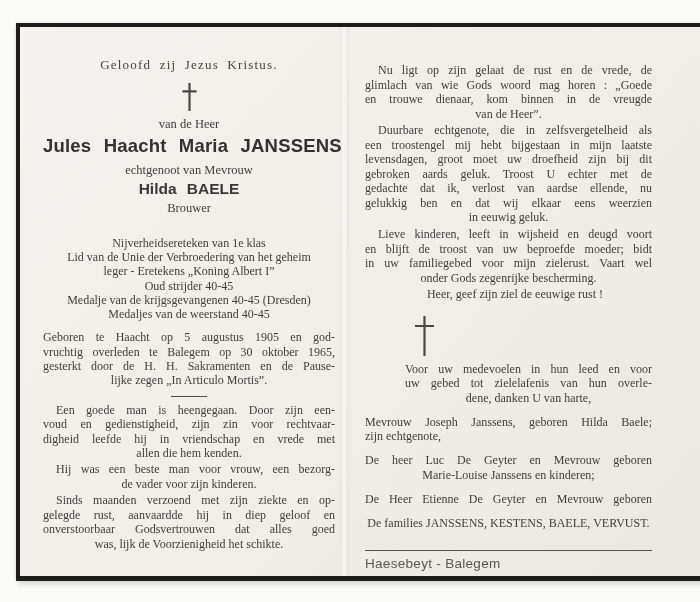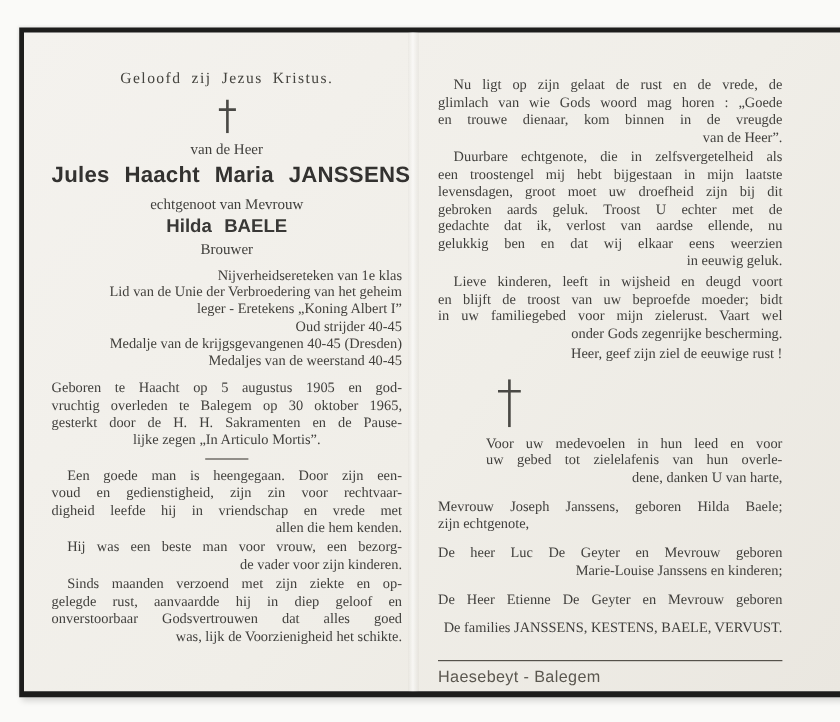--- a/index.html
+++ b/index.html
@@ -47,30 +47,30 @@
     font-size: 18.5px; letter-spacing: 0.2px; word-spacing: 7px;
     color: #333230; white-space: nowrap;
   }
   .spouse-name {
     margin-top: 2px; text-align: center;
     font-family: "Liberation Sans", sans-serif; font-weight: bold;
     font-size: 15.5px; word-spacing: 6px; color: #393836;
   }
   .profession { margin-top: 3px; }
   .honors {
-    margin-top: 6px; white-space: pre-line; text-align: right;
+    margin-top: 20px; white-space: pre-line; text-align: center;
     font-size: 12px; line-height: 14.2px; color: #413f3b;
   }
   .para { font-size: 12px; line-height: 14.4px; }
   .col-right .para { line-height: 14.55px; }
   .jlines {
     white-space: pre-line;
     text-align: justify; text-align-last: justify; text-justify: inter-word;
   }
-  .plast.align-left   { text-align: right; }
+  .plast.align-left   { text-align: center; }
   .plast.align-center { text-align: center; }
   .plast.align-right  { }
   .bio { margin-top: 9px; }
   .dash { width: 36px; border-top: 1.5px solid #514f4a; margin: 8px auto 6px auto; }
   .eul + .eul { margin-top: 2px; }
   .cross-large { margin: 14px 0 6px 48px; height: 40px; }
   .thanks { margin-left: 40px; width: 247px; }
   .ack { margin-top: 9.5px; }
   .footer-rule { margin-top: 19px; border-top: 1.2px solid #55524b; }
   .printer {

